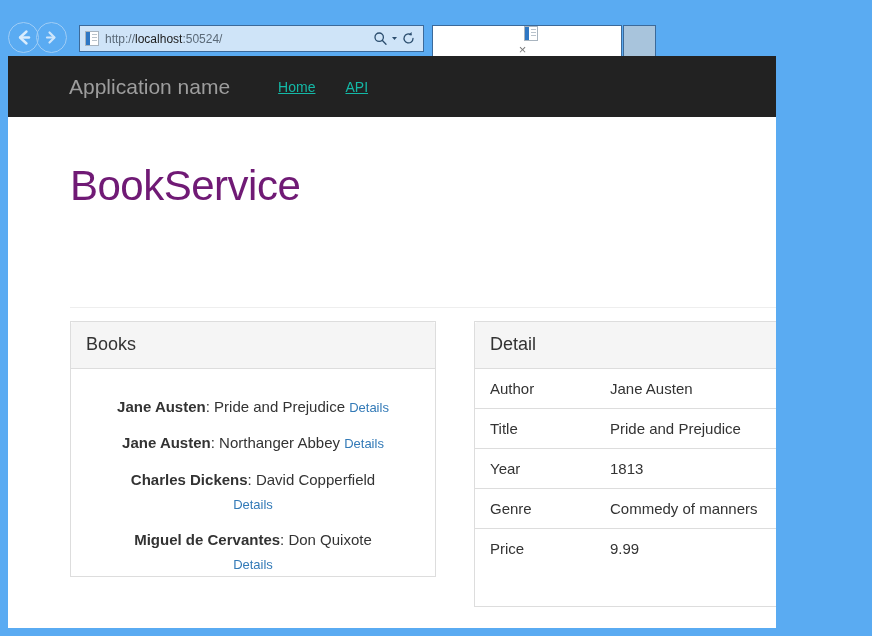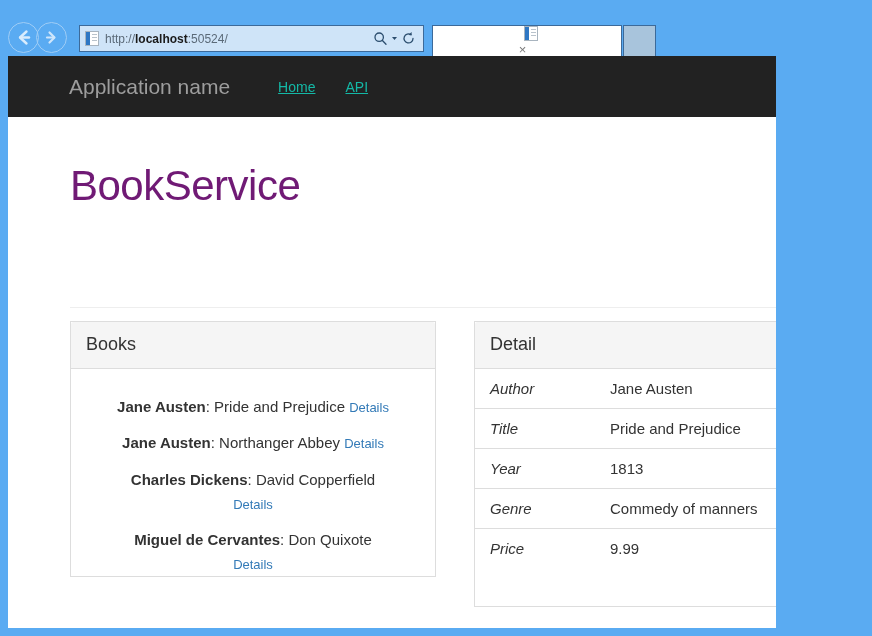--- a/index.html
+++ b/index.html
@@ -66,21 +66,21 @@
     position: relative;
   }
   #url-text {
     flex: 1 1 auto;
     font-size: 12px;
     color: #5b6a78;
     margin-left: 6px;
     white-space: nowrap;
     overflow: hidden;
   }
-  #url-text .host { color: #1b1b1b; font-weight: bold; }
+  #url-text .host { color: #1b1b1b; font-weight: normal; }
   #address-bar-icons {
     flex: 0 0 auto;
     display: flex;
     align-items: center;
     gap: 2px;
     margin-right: 7px;
     color: #2b4d6e;
   }
 
   
@@ -287,21 +287,21 @@
     border-collapse: collapse;
     font-size: 15px;
     color: #333333;
   }
   #detail-table tr { border-top: 1px solid #dddddd; }
   #detail-table tr:first-child { border-top: none; }
   #detail-table td {
     padding: 11px 15px;
     vertical-align: middle;
   }
-  #detail-table td.detail-label { width: 90px; white-space: nowrap; font-style: italic; }
+  #detail-table td.detail-label { width: 90px; white-space: nowrap; }
 
   
   #window-bottom {
     position: absolute;
     left: 0;
     top: 628px;
     width: 872px;
     height: 8px;
     background: #5aabf2;
   }

